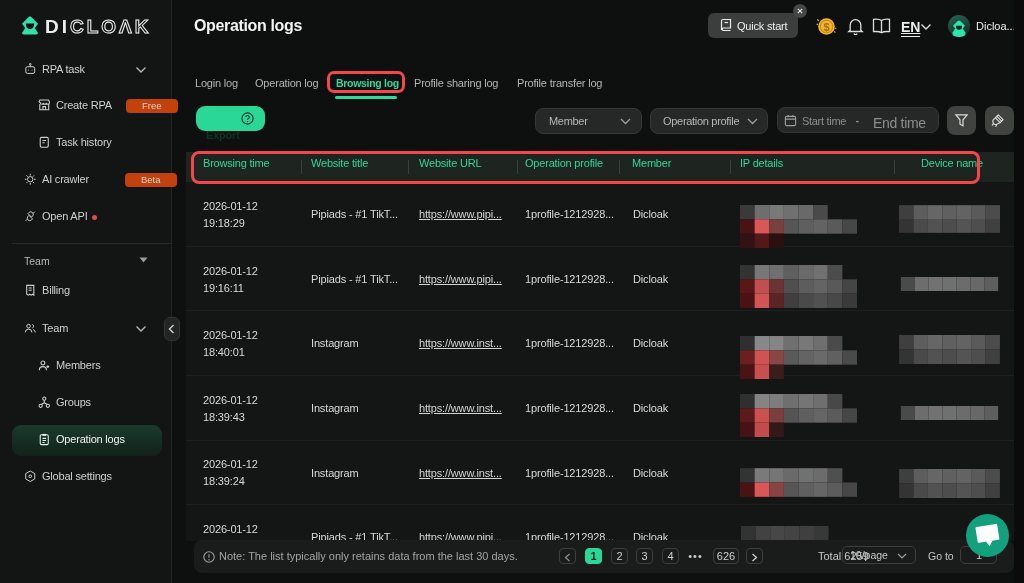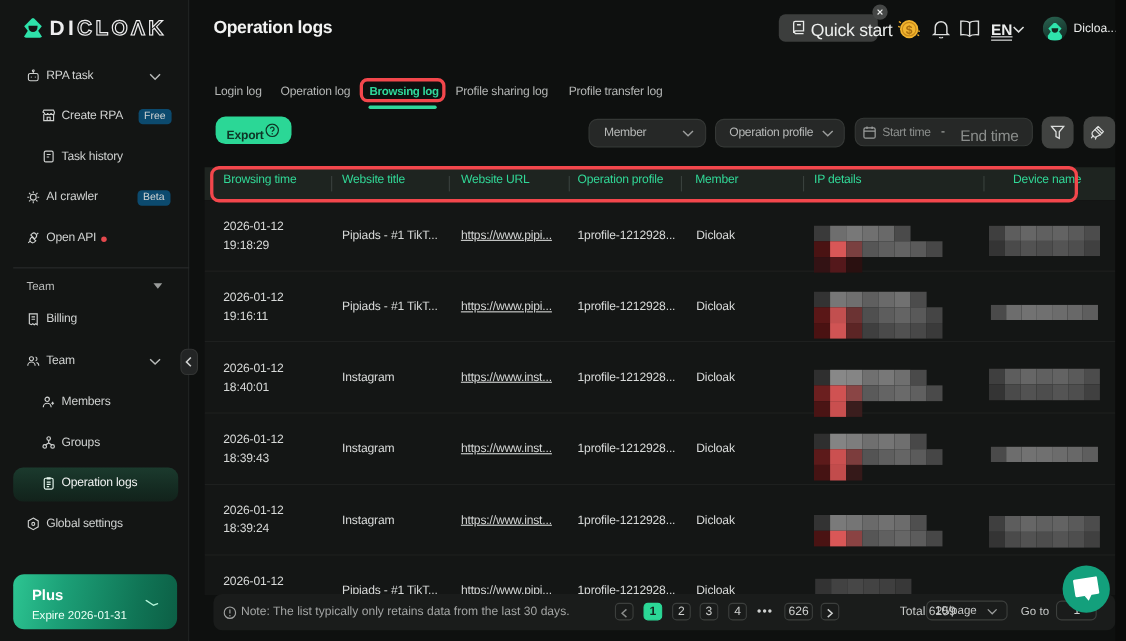--- a/index.html
+++ b/index.html
@@ -5,21 +5,21 @@
   * { margin:0; padding:0; box-sizing:border-box; }
   html,body { width:1024px; height:583px; overflow:hidden; background:#0e100f; }
   body { font-family:"Liberation Sans", sans-serif; color:#d9dbda; position:relative; }
   .abs { position:absolute; }
   svg { display:block; }
 
   
   #sidebar { position:absolute; left:0; top:0; width:172px; height:583px; background:#131514; border-right:1px solid #222423; }
   .navitem { position:absolute; left:0; display:flex; align-items:center; gap:5.5px; font-size:11px; letter-spacing:-0.2px; color:#cfd1d0; white-space:nowrap; }
   .navitem svg { flex:0 0 auto; }
-  .badge { position:absolute; font-size:9.5px; color:#d3d5d4; background:#0c4a6e; border-radius:4px; padding:1px 5px 2px; }
+  .badge { position:absolute; font-size:9.5px; color:#d3d5d4; background:#c2410c; border-radius:4px; padding:1px 16px 2px; }
   .chev { position:absolute; }
 
   
   #title { position:absolute; left:194px; top:17px; font-size:16px; font-weight:700; color:#f2f3f2; letter-spacing:-0.35px; }
 
   .tab { position:absolute; top:76.5px; font-size:11px; letter-spacing:-0.2px; color:#b4b6b5; white-space:nowrap; }
 
   .toolbtn { position:absolute; background:#262827; border:1px solid #353836; border-radius:8px; color:#b6b8b7; font-size:11.5px; letter-spacing:-0.1px; display:flex; align-items:center; }
 
   
@@ -155,42 +155,35 @@
   </div>
 
   <div class="navitem" style="left:24px; top:470px;">
     <svg width="12.5" height="12.5" viewBox="0 0 15 15" fill="none" stroke="#cfd1d0" stroke-width="1.2">
         <path d="M7.5 1.2 L12.9 4.3 V10.7 L7.5 13.8 L2.1 10.7 V4.3 Z"></path>
         <circle cx="7.5" cy="7.5" r="1.6"></circle>
       </svg>
     Global settings
   </div>
 
-  <div class="abs" style="left:12px; top:522px; width:149px; height:50px; border-radius:10px; background:linear-gradient(100deg,#2dc592 0%,#1ca077 30%,#107455 75%,#0c5f45 100%);">
-    <div class="abs" style="left:17px; top:11px; font-size:13.5px; font-weight:700; color:#ffffff;">Plus</div>
-    <div class="abs" style="left:17px; top:32px; font-size:10.5px; color:#eafff5;">Expire 2026-01-31</div>
-    <svg class="abs" style="left:120px; top:22.5px;" width="12" height="7" viewBox="0 0 12 7" fill="none" stroke="#b4f4d9" stroke-width="1.25" stroke-linecap="round">
-        <path d="M0.8 0.8 L7.6 5.2 L11.4 3.8"></path>
-      </svg>
-  </div>
 
   <div class="abs" style="left:164px; top:317px; width:16px; height:24px; background:#232525; border:1px solid #333534; border-radius:6px;"></div>
   <svg class="abs" style="left:168px; top:324px;" width="7" height="10" viewBox="0 0 7 10" fill="none" stroke="#d0d2d1" stroke-width="1.4">
       <path d="M5.5 1 L1.5 5 L5.5 9"></path>
     </svg>
 </div>
 
 <div id="title">Operation logs</div>
 
 <div class="abs" style="left:708px; top:13px; width:90px; height:25px; background:#3c3e3d; border-radius:6px;"></div>
 <svg class="abs" style="left:719px; top:18px;" width="14" height="14" viewBox="0 0 14 14" fill="none" stroke="#e8eae9" stroke-width="1.2">
     <path d="M2.5 12 V3 a1.5 1.5 0 0 1 1.5-1.5 h7.5 V10 H4 a1.5 1.5 0 0 0 0 2.5 h7.5"></path>
     <path d="M5.5 4.5 H9"></path>
   </svg>
-<div class="abs" style="left:737px; top:19.5px; font-size:16px; letter-spacing:-0.2px; color:#eceeed;text-align:center;">Quick start</div>
+<div class="abs" style="left:737px; top:19.5px; font-size:11px; letter-spacing:-0.2px; color:#eceeed;text-align:center;">Quick start</div>
 <div class="abs" style="left:793px; top:4px; width:14px; height:14px; background:#454746; border-radius:50%;"></div>
 <svg class="abs" style="left:797px; top:8px;" width="6" height="6" viewBox="0 0 6 6" stroke="#e8eae9" stroke-width="1.1">
     <path d="M0.8 0.8 L5.2 5.2 M5.2 0.8 L0.8 5.2"></path>
   </svg>
 
 <svg class="abs" style="left:816px; top:16px;" width="21" height="21" viewBox="0 0 21 21">
   <circle cx="10.5" cy="10.5" r="8.3" fill="#f2b52f"></circle>
   <circle cx="10.5" cy="10.5" r="6.2" fill="none" stroke="#c88a1a" stroke-width="1.1"></circle>
   <text x="10.5" y="14.6" font-size="11" font-weight="bold" fill="#a96f10" text-anchor="middle" font-family="Liberation Sans">$</text>
   <path d="M1.2 3.5 L3 4.8 M0.5 8 L2.2 8.6 M19.5 16.5 L18 15.5 M20.3 12.5 L18.6 12" stroke="#e8a92a" stroke-width="1.2"></path>
@@ -232,21 +225,21 @@
 
 <div class="tab" style="left:195px;">Login log</div>
 <div class="tab" style="left:255px;">Operation log</div>
 <div class="tab" style="left:336px; color:#2fd89b; font-weight:700; font-size:10.5px; letter-spacing:-0.3px; top:77px;">Browsing log</div>
 <div class="abs redbox" style="left:327px; top:70.6px; width:77.5px; height:22.2px;"></div>
 <div class="abs" style="left:335px; top:96px; width:62px; height:2.5px; background:#2fd89b; border-radius:2px;"></div>
 <div class="tab" style="left:414px;">Profile sharing log</div>
 <div class="tab" style="left:517px;">Profile transfer log</div>
 
 <div class="abs" style="left:196px; top:106px; width:69px; height:25px; background:#2bd796; border-radius:9px;"></div>
-<div class="abs" style="left:206px; top:117px; font-size:11px; letter-spacing:-0.2px; font-weight:700; color:#0e3526;">Export</div>
+<div class="abs" style="left:206px; top:129px; font-size:11px; letter-spacing:-0.2px; font-weight:700; color:#0e3526;">Export</div>
 <svg class="abs" style="left:241px; top:112px;" width="13" height="13" viewBox="0 0 13 13" fill="none" stroke="#0e3526" stroke-width="1.1">
     <circle cx="6.5" cy="6.5" r="5.6"></circle>
     <path d="M4.8 5 a1.7 1.7 0 1 1 2.4 1.8 c-.5.2-.7.5-.7 1"></path>
     <circle cx="6.5" cy="9.6" r="0.7" fill="#0e3526" stroke="none"></circle>
   </svg>
 
 <div class="toolbtn" style="left:535px; top:108px; width:107px; height:26px; padding-left:13px; font-size:11px; letter-spacing:-0.3px;">Member</div>
 <svg class="abs" style="left:620px; top:118px;" width="11" height="7" viewBox="0 0 11 7" fill="none" stroke="#9c9e9d" stroke-width="1.3">
     <path d="M1 1 L5.5 5.5 L10 1"></path>
   </svg>

